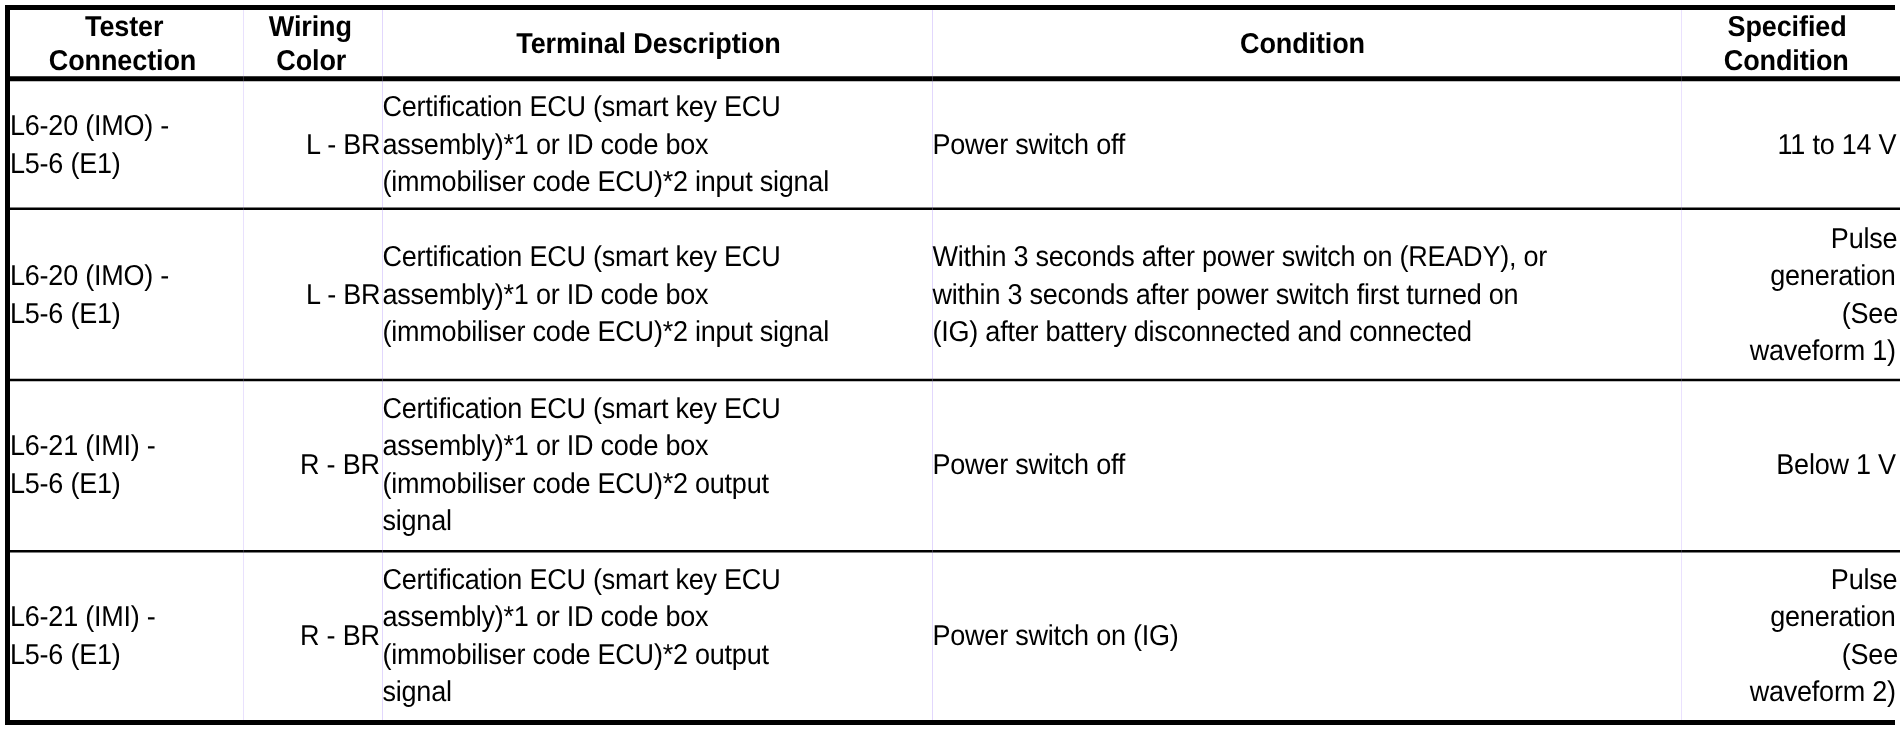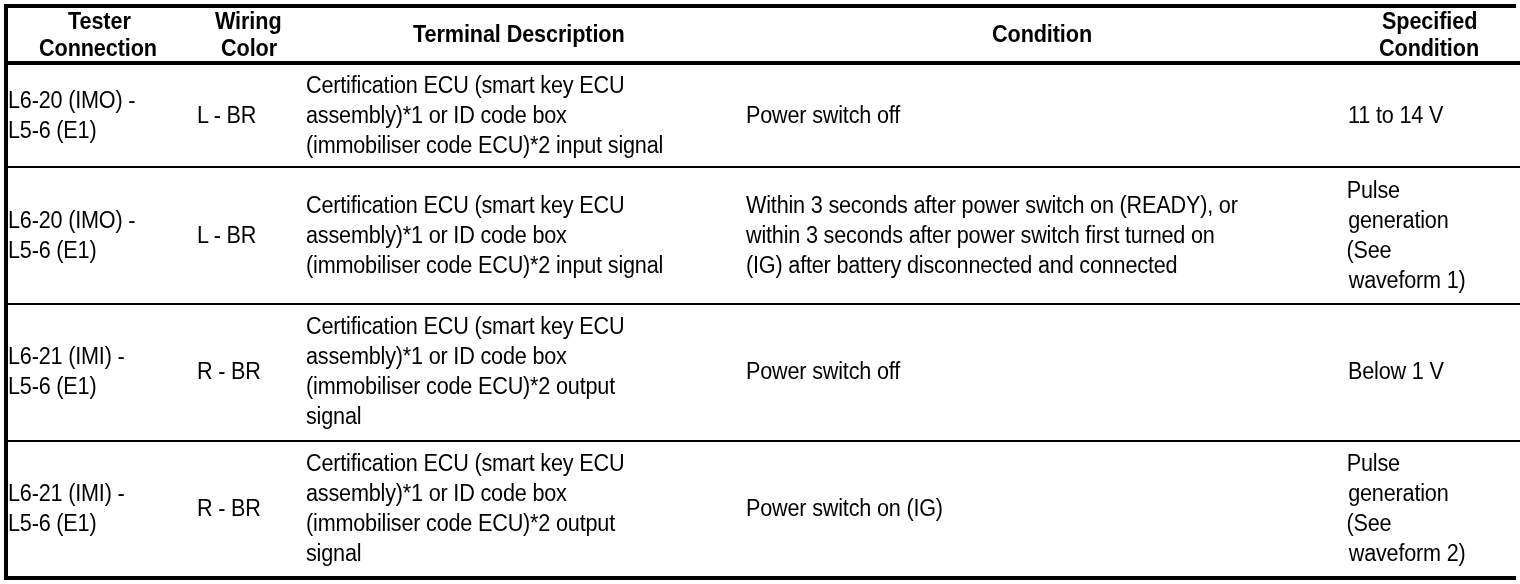--- a/index.html
+++ b/index.html
@@ -95,21 +95,21 @@
     line-height: 1.30;
     letter-spacing: -0.2px;
     font-stretch: condensed;
   }
 
   .al-left {
     text-align: left;
     padding: 6px 6px 6px 11px;
   }
   .al-center {
-    text-align: left;
+    text-align: right;
     padding: 6px 5px;
   }
 
   .txt-block .ln {
     display: block;
     white-space: nowrap;
   }
 
   
   .squeeze {

